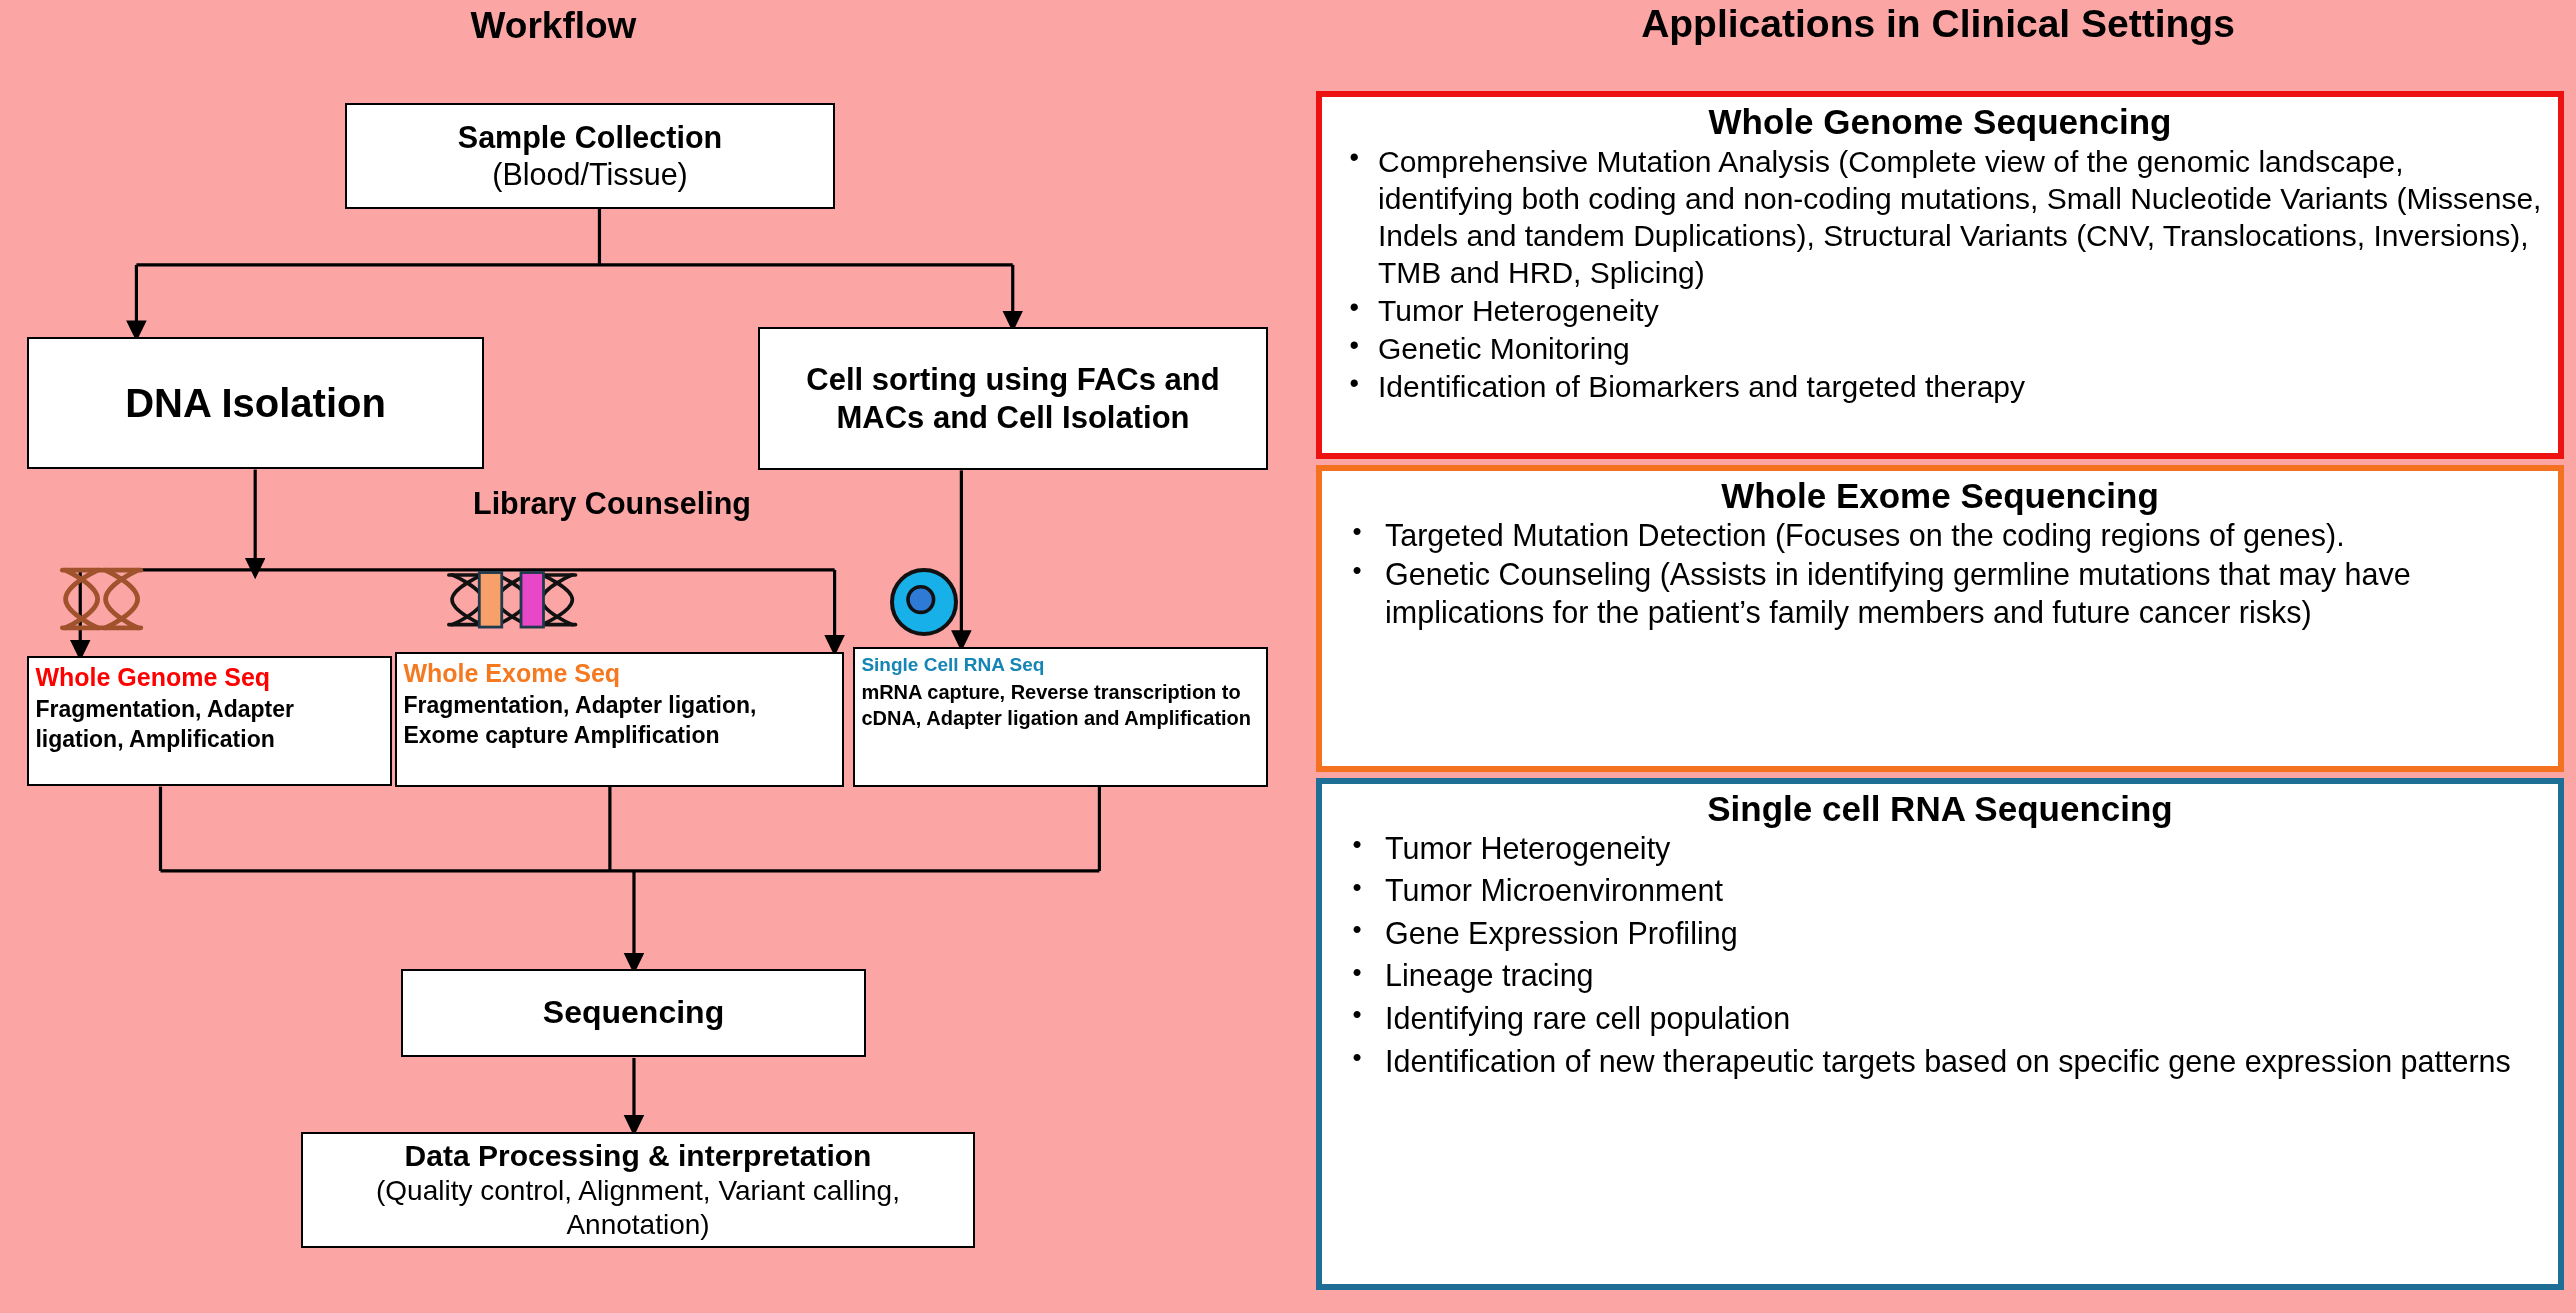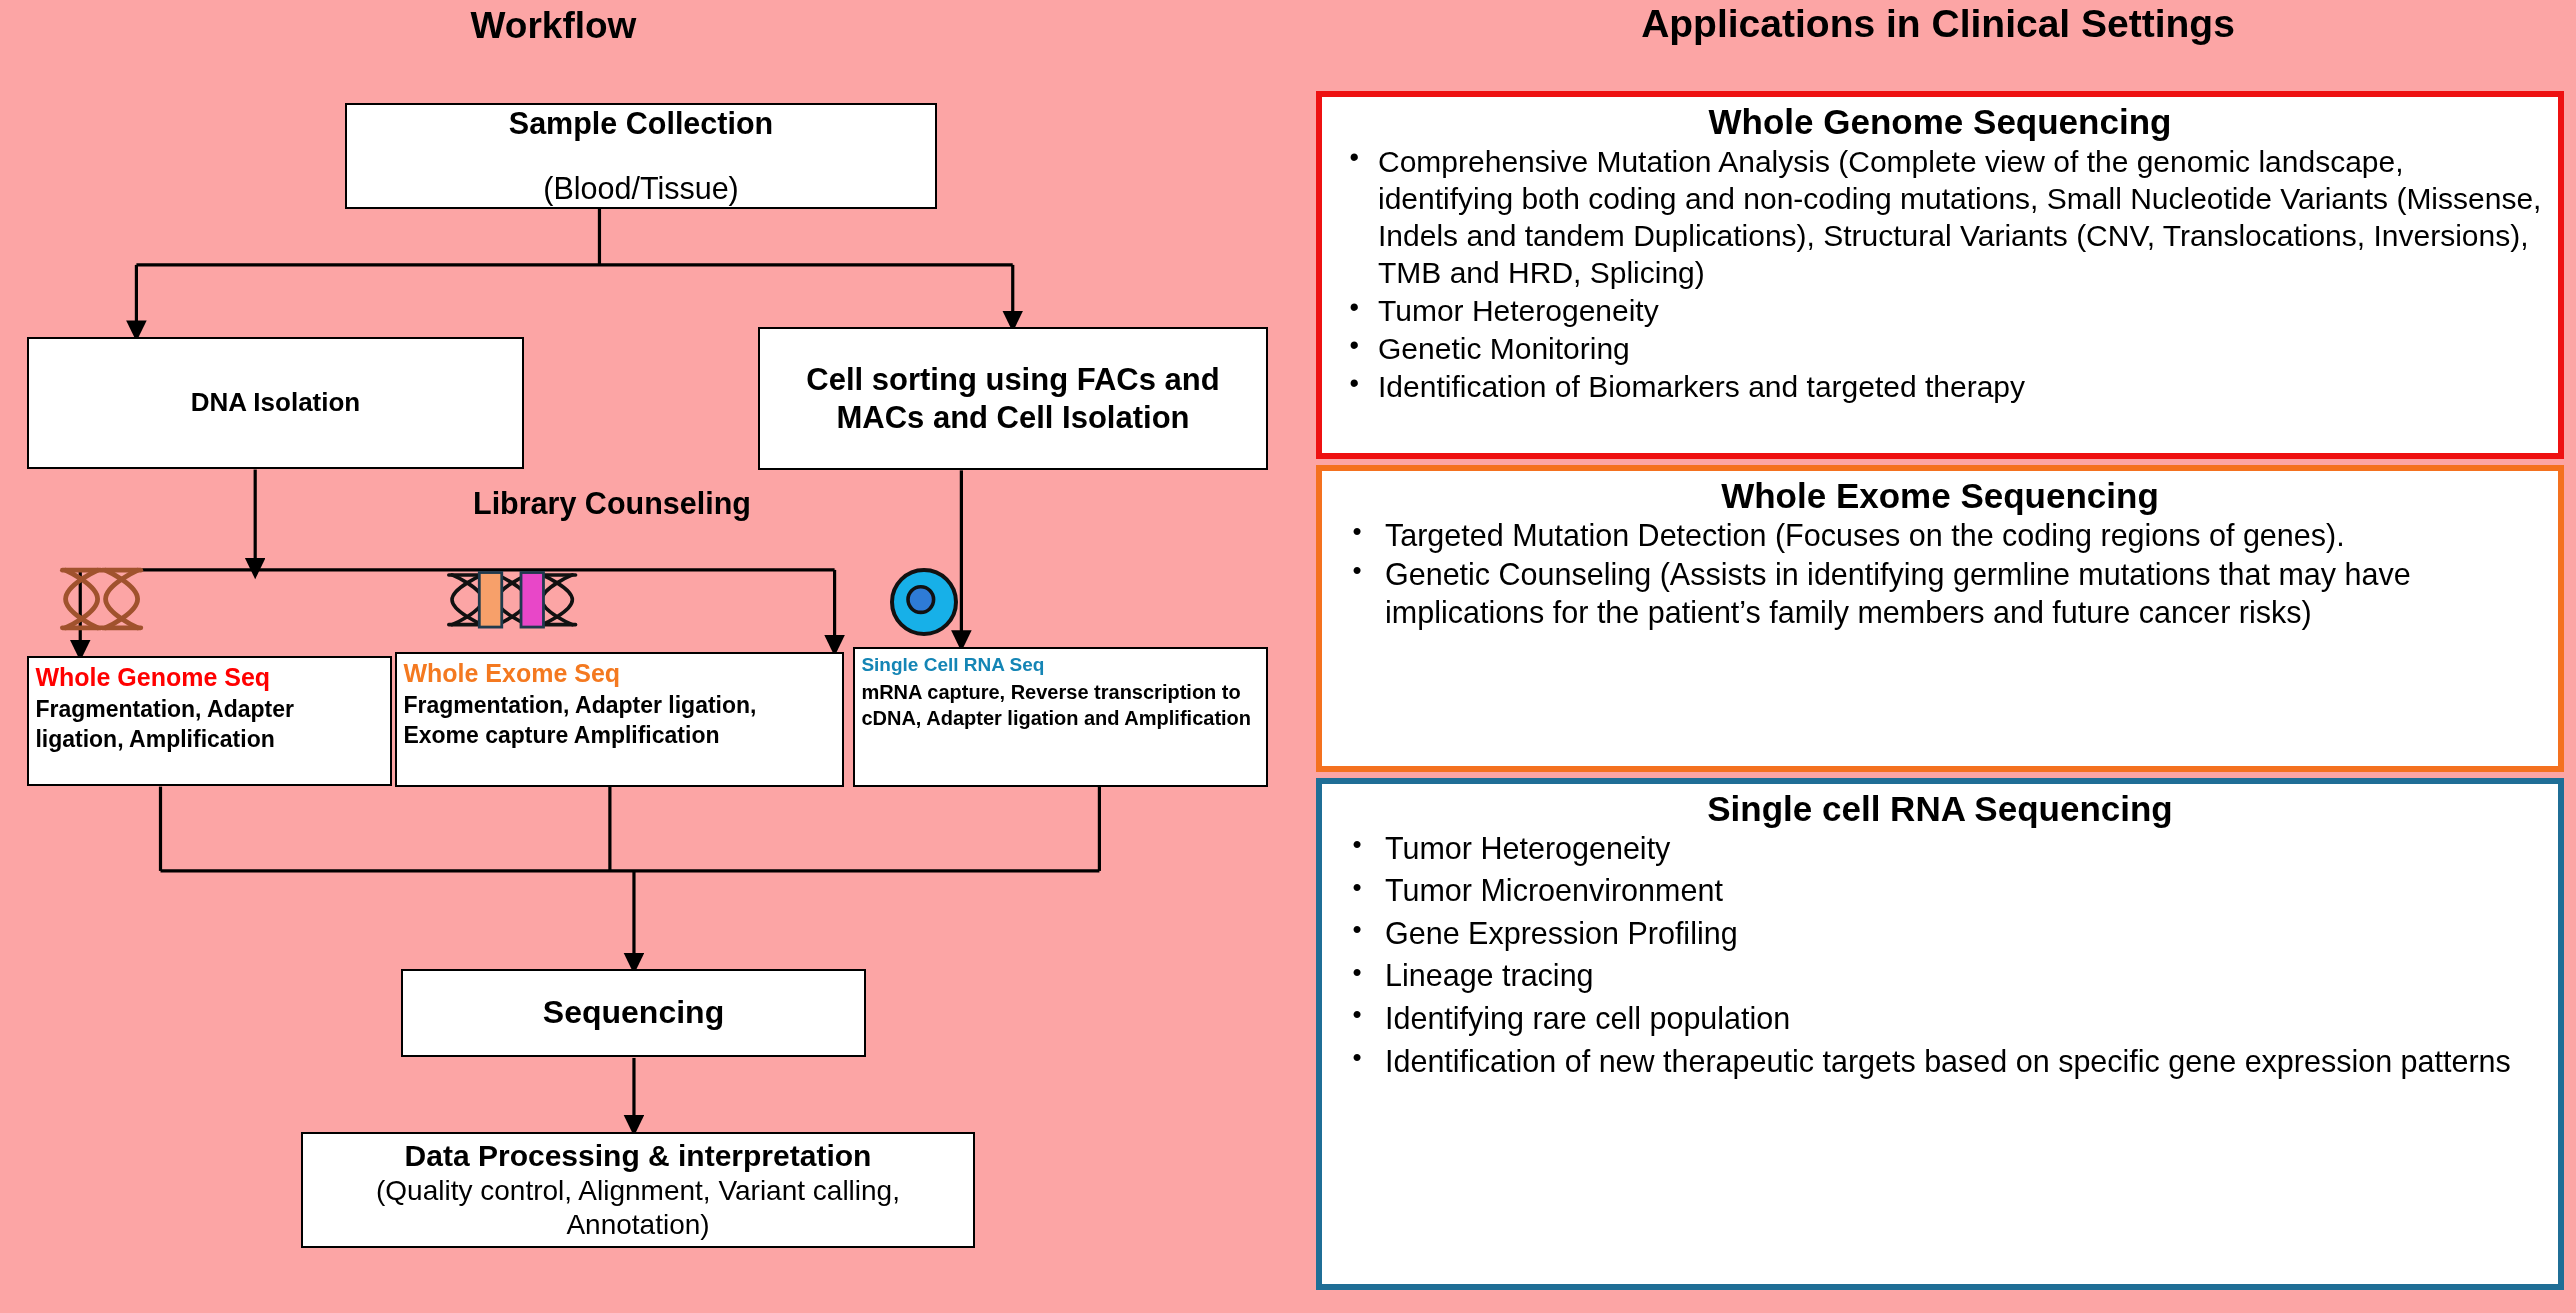--- a/index.html
+++ b/index.html
@@ -40,22 +40,22 @@
     flex-direction: column;
     align-items: center;
     justify-content: center;
     text-align: center;
     color: #000000;
     line-height: 1.22;
   }
   .wbox .ttl { font-weight: bold; }
   .wbox .sub { font-weight: normal; }
 
-  #box-sample      { left: 345px;  top: 103px; width: 592px; height: 106px; font-size: 30.5px; justify-content: space-between; }
-  #box-dna-iso     { left: 27px;   top: 337px; width: 497px; height: 132px; font-size: 26px; }
+  #box-sample      { left: 345px;  top: 103px; width: 490px; height: 106px; font-size: 30.5px; }
+  #box-dna-iso     { left: 27px;   top: 337px; width: 457px; height: 132px; font-size: 40px; }
   #box-cellsort    { left: 758px;  top: 327px; width: 510px; height: 143px; font-size: 31px; }
   #box-sequencing  { left: 401px;  top: 969px; width: 465px; height: 88px; font-size: 32px; }
   #box-dataproc    { left: 301px;  top: 1132px; width: 674px; height: 116px; font-size: 30px; }
   #box-dataproc .sub { font-size: 28px; }
 
   .libbox {
     position: absolute;
     background: #ffffff;
     border: 2.4px solid #000000;
     color: #000000;

